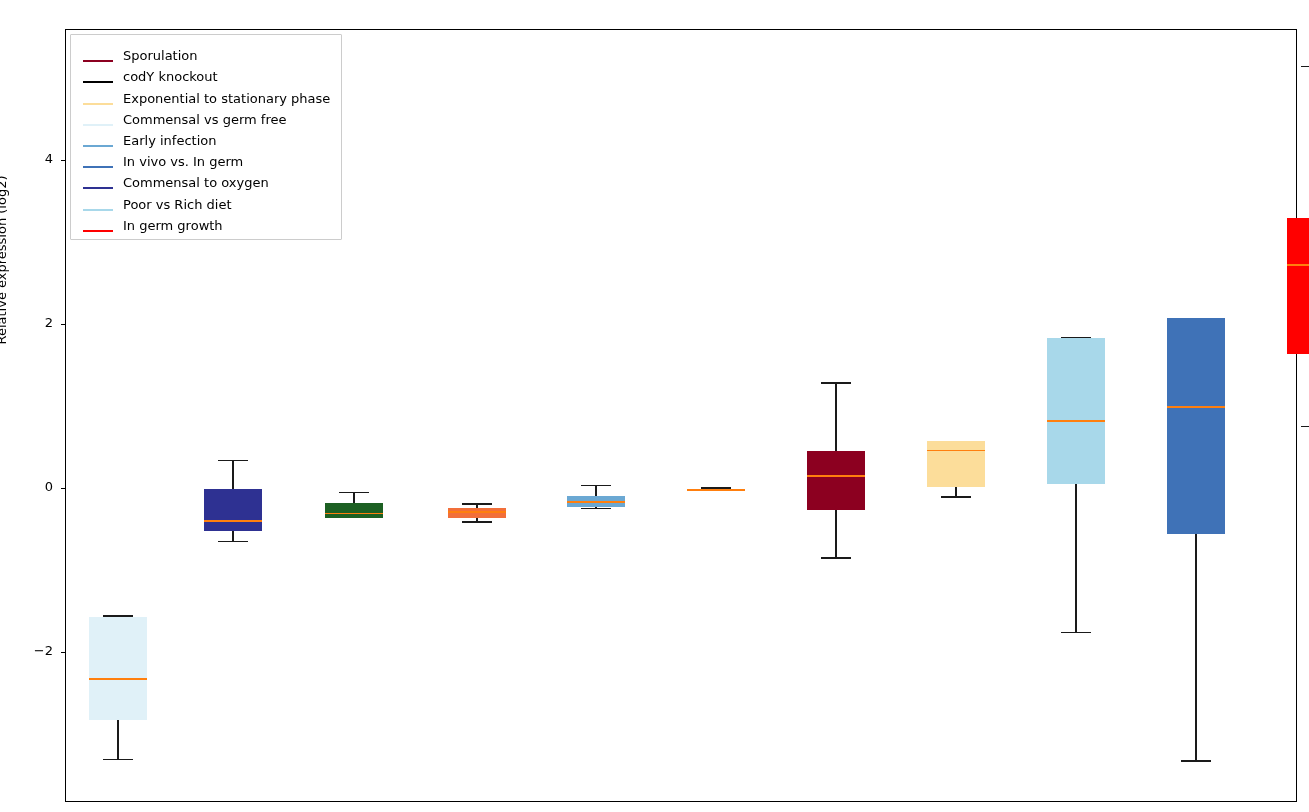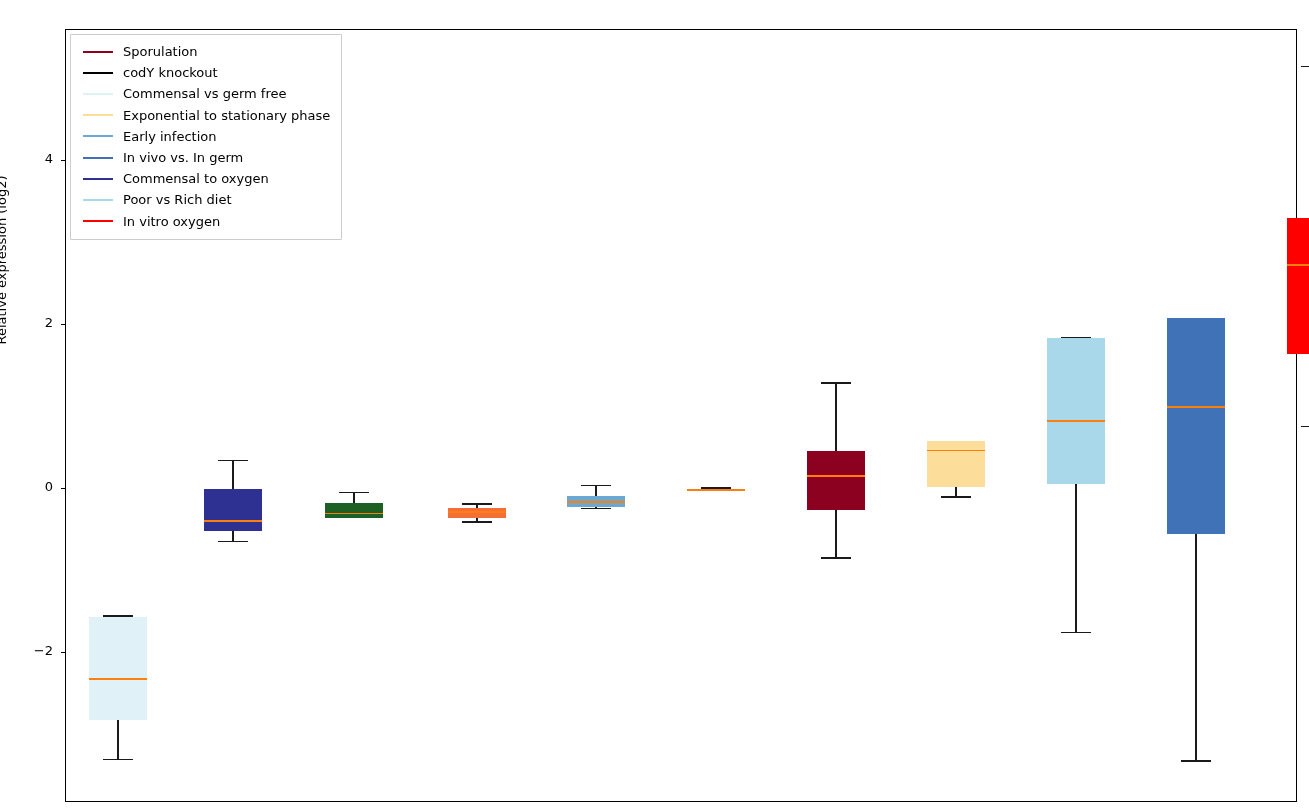--- a/index.html
+++ b/index.html
@@ -39,21 +39,21 @@
   }
   .bp .median{position:absolute;height:1.7px;background:#ff7f0e;}
   .bp .wline{position:absolute;width:1.3px;background:#1a1a1a;}
   .bp .wcap{position:absolute;height:1.5px;background:#1a1a1a;}
 
   .legend{
     position:absolute;left:70px;top:34px;width:272px;
     background:#ffffff;border:0.9px solid #cccccc;border-radius:1px;
     padding:6px 8px 7px 8px;box-sizing:border-box;
   }
-  .legend-row{display:flex;align-items:center;height:21.2px;}
+  .legend-row{display:flex;align-items:flex-end;height:21.2px;}
   .legend-swatch{
     width:30px;height:0;border-top:2.1px solid #000;margin:0 10px 0 4px;flex:0 0 30px;
   }
   .legend-text{font-size:13px;color:#000000;white-space:nowrap;line-height:1;}
 </style>
 </head>
 <body>
 
 <div id="figure">
 
@@ -175,42 +175,42 @@
   <div class="legend" id="legend">
       <div class="legend-row">
         <span class="legend-swatch" style="border-top-color: rgb(140, 0, 32);"></span>
         <span class="legend-text">Sporulation</span>
       </div>
       <div class="legend-row">
         <span class="legend-swatch"></span>
         <span class="legend-text">codY knockout</span>
       </div>
       <div class="legend-row">
+        <span class="legend-swatch" style="border-top-color: rgb(252, 221, 154);"></span>
+        <span class="legend-text">Exponential to stationary phase</span>
+      </div>
+      <div class="legend-row">
         <span class="legend-swatch" style="border-top-color: rgb(224, 241, 248);"></span>
         <span class="legend-text">Commensal vs germ free</span>
       </div>
       <div class="legend-row">
-        <span class="legend-swatch" style="border-top-color: rgb(252, 221, 154);"></span>
-        <span class="legend-text">Exponential to stationary phase</span>
-      </div>
-      <div class="legend-row">
         <span class="legend-swatch" style="border-top-color: rgb(107, 168, 211);"></span>
         <span class="legend-text">Early infection</span>
       </div>
       <div class="legend-row">
         <span class="legend-swatch" style="border-top-color: rgb(63, 114, 183);"></span>
         <span class="legend-text">In vivo vs. In germ</span>
       </div>
       <div class="legend-row">
         <span class="legend-swatch" style="border-top-color: rgb(46, 49, 146);"></span>
         <span class="legend-text">Commensal to oxygen</span>
       </div>
       <div class="legend-row">
         <span class="legend-swatch" style="border-top-color: rgb(168, 216, 234);"></span>
         <span class="legend-text">Poor vs Rich diet</span>
       </div>
       <div class="legend-row">
         <span class="legend-swatch" style="border-top-color: rgb(255, 0, 0);"></span>
-        <span class="legend-text">In vitro oxygen</span>
+        <span class="legend-text">In germ growth</span>
       </div>
     </div>
 
 </div>
 
 </body></html>

